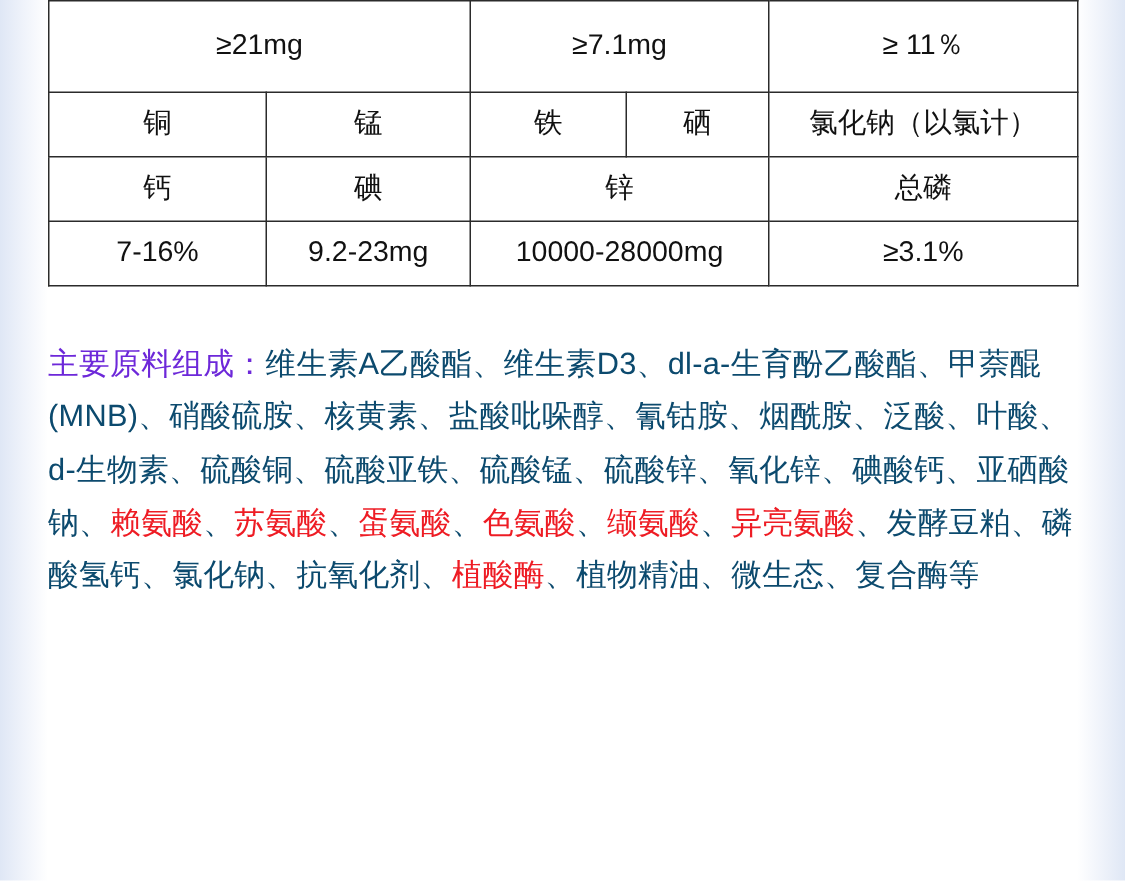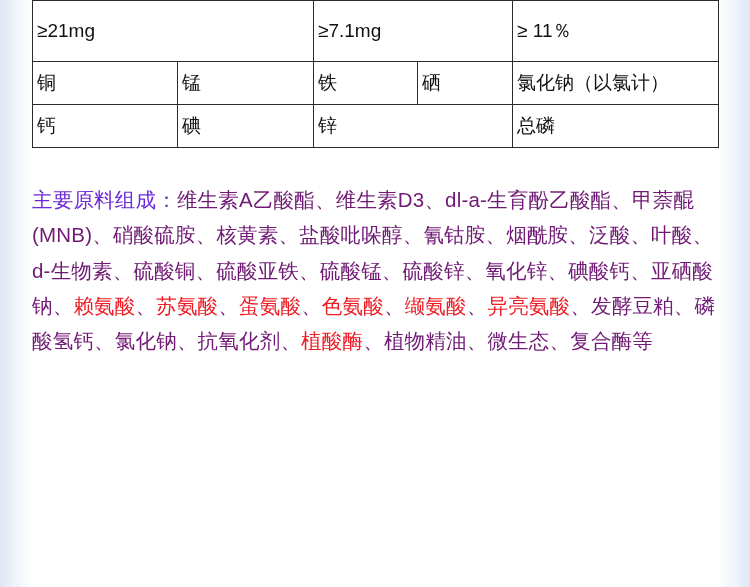--- a/index.html
+++ b/index.html
@@ -40,20 +40,21 @@
   }
 
   table.nutrient-table {
     width: 686px;
     border-collapse: collapse;
     table-layout: fixed;
     margin: 0;
   }
   table.nutrient-table td {
     border: 1px solid #2b2b2b;
+    text-align: center;
     vertical-align: middle;
     font-size: 19px;
     line-height: 1.28;
     padding: 10px 4px;
     color: #111;
     font-family: "Liberation Sans", sans-serif;
   }
   tr.row-h td { height: 28px; padding: 7px 4px; }
   tr.row-v td { height: 40px; }
 
@@ -74,21 +75,21 @@
     font-family: "Liberation Sans", sans-serif;
     text-align: left;
   }
   .composition .label {
     color: #6d28d9;
   }
   .composition .hl {
     color: #ee1c24;
   }
   .composition .plain {
-    color: #701a75;
+    color: #0c4a6e;
     text-align: right;
   }
 </style>
 </head>
 <body>
 
 <div class="edge-left"></div>
 <div class="edge-right"></div>
 
 <div class="page">
@@ -113,20 +114,26 @@
         <td>铁</td>
         <td>硒</td>
         <td>氯化钠（以氯计）</td>
       </tr>
       <tr class="row-h">
         <td>钙</td>
         <td>碘</td>
         <td colspan="2">锌</td>
         <td>总磷</td>
       </tr>
+      <tr class="row-h">
+        <td>7-16%</td>
+        <td>9.2-23mg</td>
+        <td colspan="2">10000-28000mg</td>
+        <td>≥3.1%</td>
+      </tr>
     </tbody>
   </table>
 
   <p class="composition">
     <span class="label">主要原料组成：</span><span id="ingredients-text"><span class="plain">维生素A乙酸酯、维生素D3、dl-a-生育酚乙酸酯、甲萘醌(MNB)、硝酸硫胺、核黄素、盐酸吡哚醇、氰钴胺、烟酰胺、泛酸、叶酸、d-生物素、硫酸铜、硫酸亚铁、硫酸锰、硫酸锌、氧化锌、碘酸钙、亚硒酸钠、</span><span class="hl" style="color: rgb(238, 28, 36);">赖氨酸</span><span class="plain">、</span><span class="hl" style="color: rgb(238, 28, 36);">苏氨酸</span><span class="plain">、</span><span class="hl" style="color: rgb(238, 28, 36);">蛋氨酸</span><span class="plain">、</span><span class="hl" style="color: rgb(238, 28, 36);">色氨酸</span><span class="plain">、</span><span class="hl" style="color: rgb(238, 28, 36);">缬氨酸</span><span class="plain">、</span><span class="hl" style="color: rgb(238, 28, 36);">异亮氨酸</span><span class="plain">、发酵豆粕、磷酸氢钙、氯化钠、抗氧化剂、</span><span class="hl" style="color: rgb(238, 28, 36);">植酸酶</span><span class="plain">、植物精油、微生态、复合酶等</span></span>
   </p>
 
 </div>
 
 </body></html>

